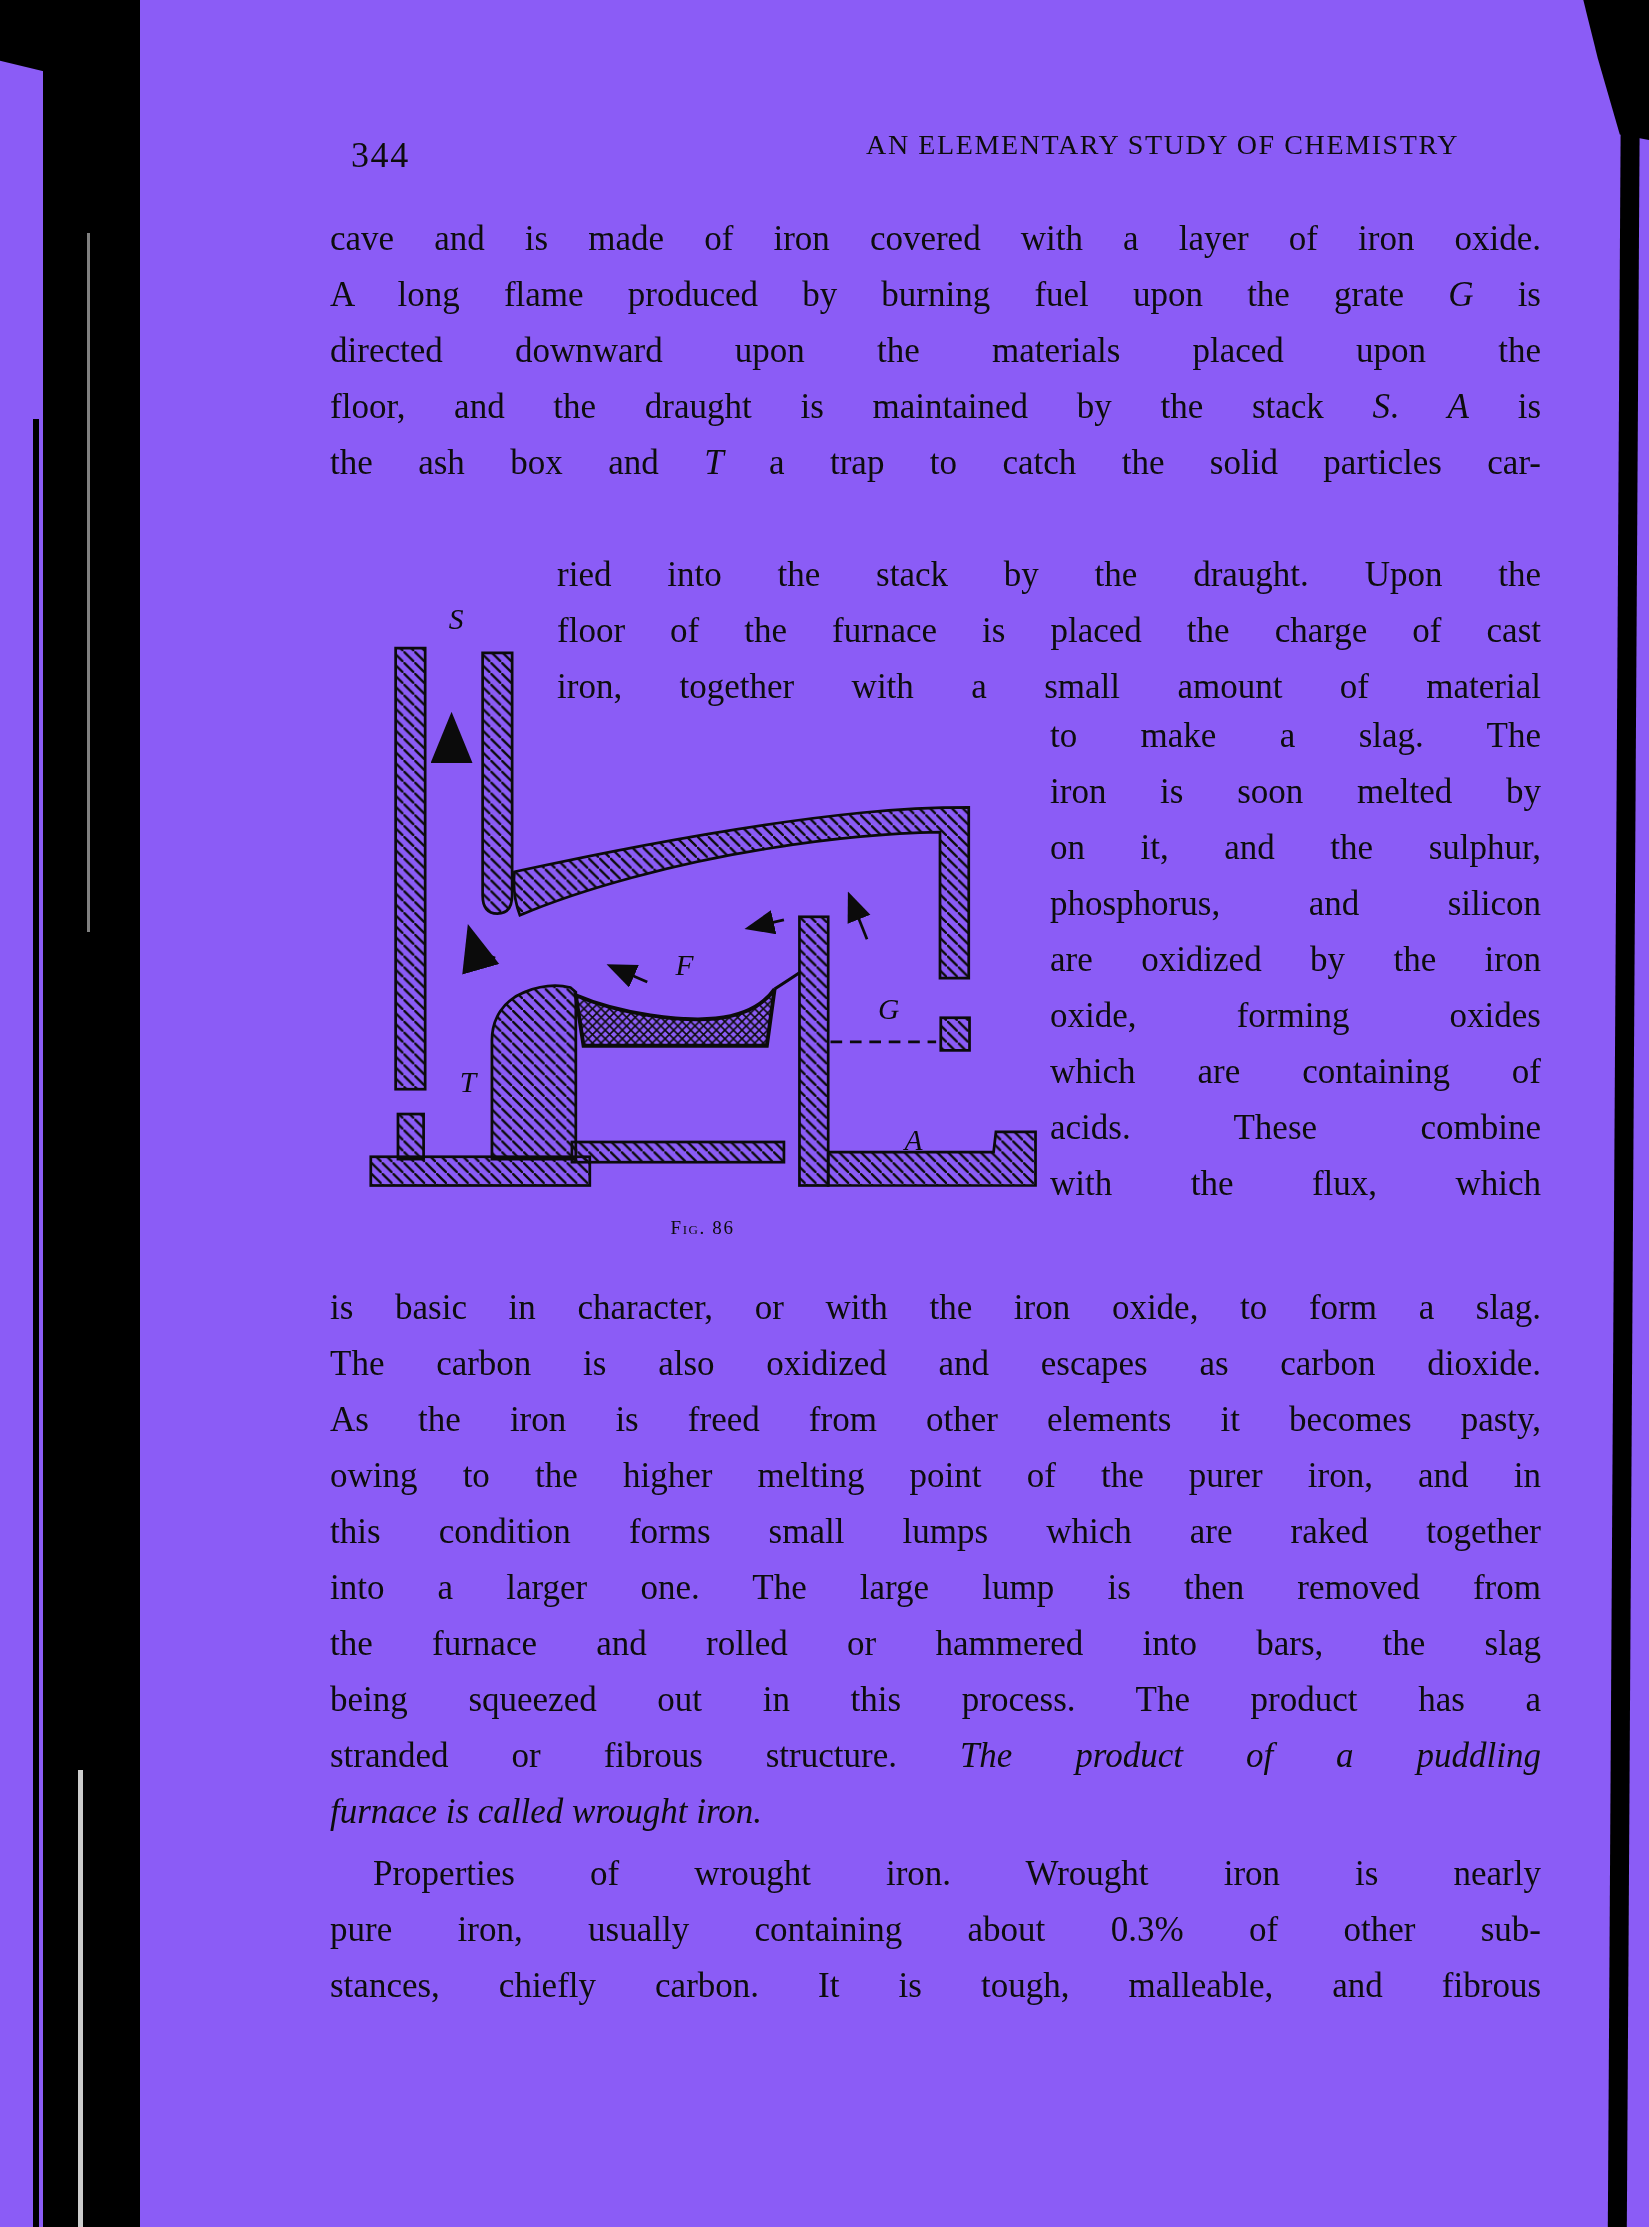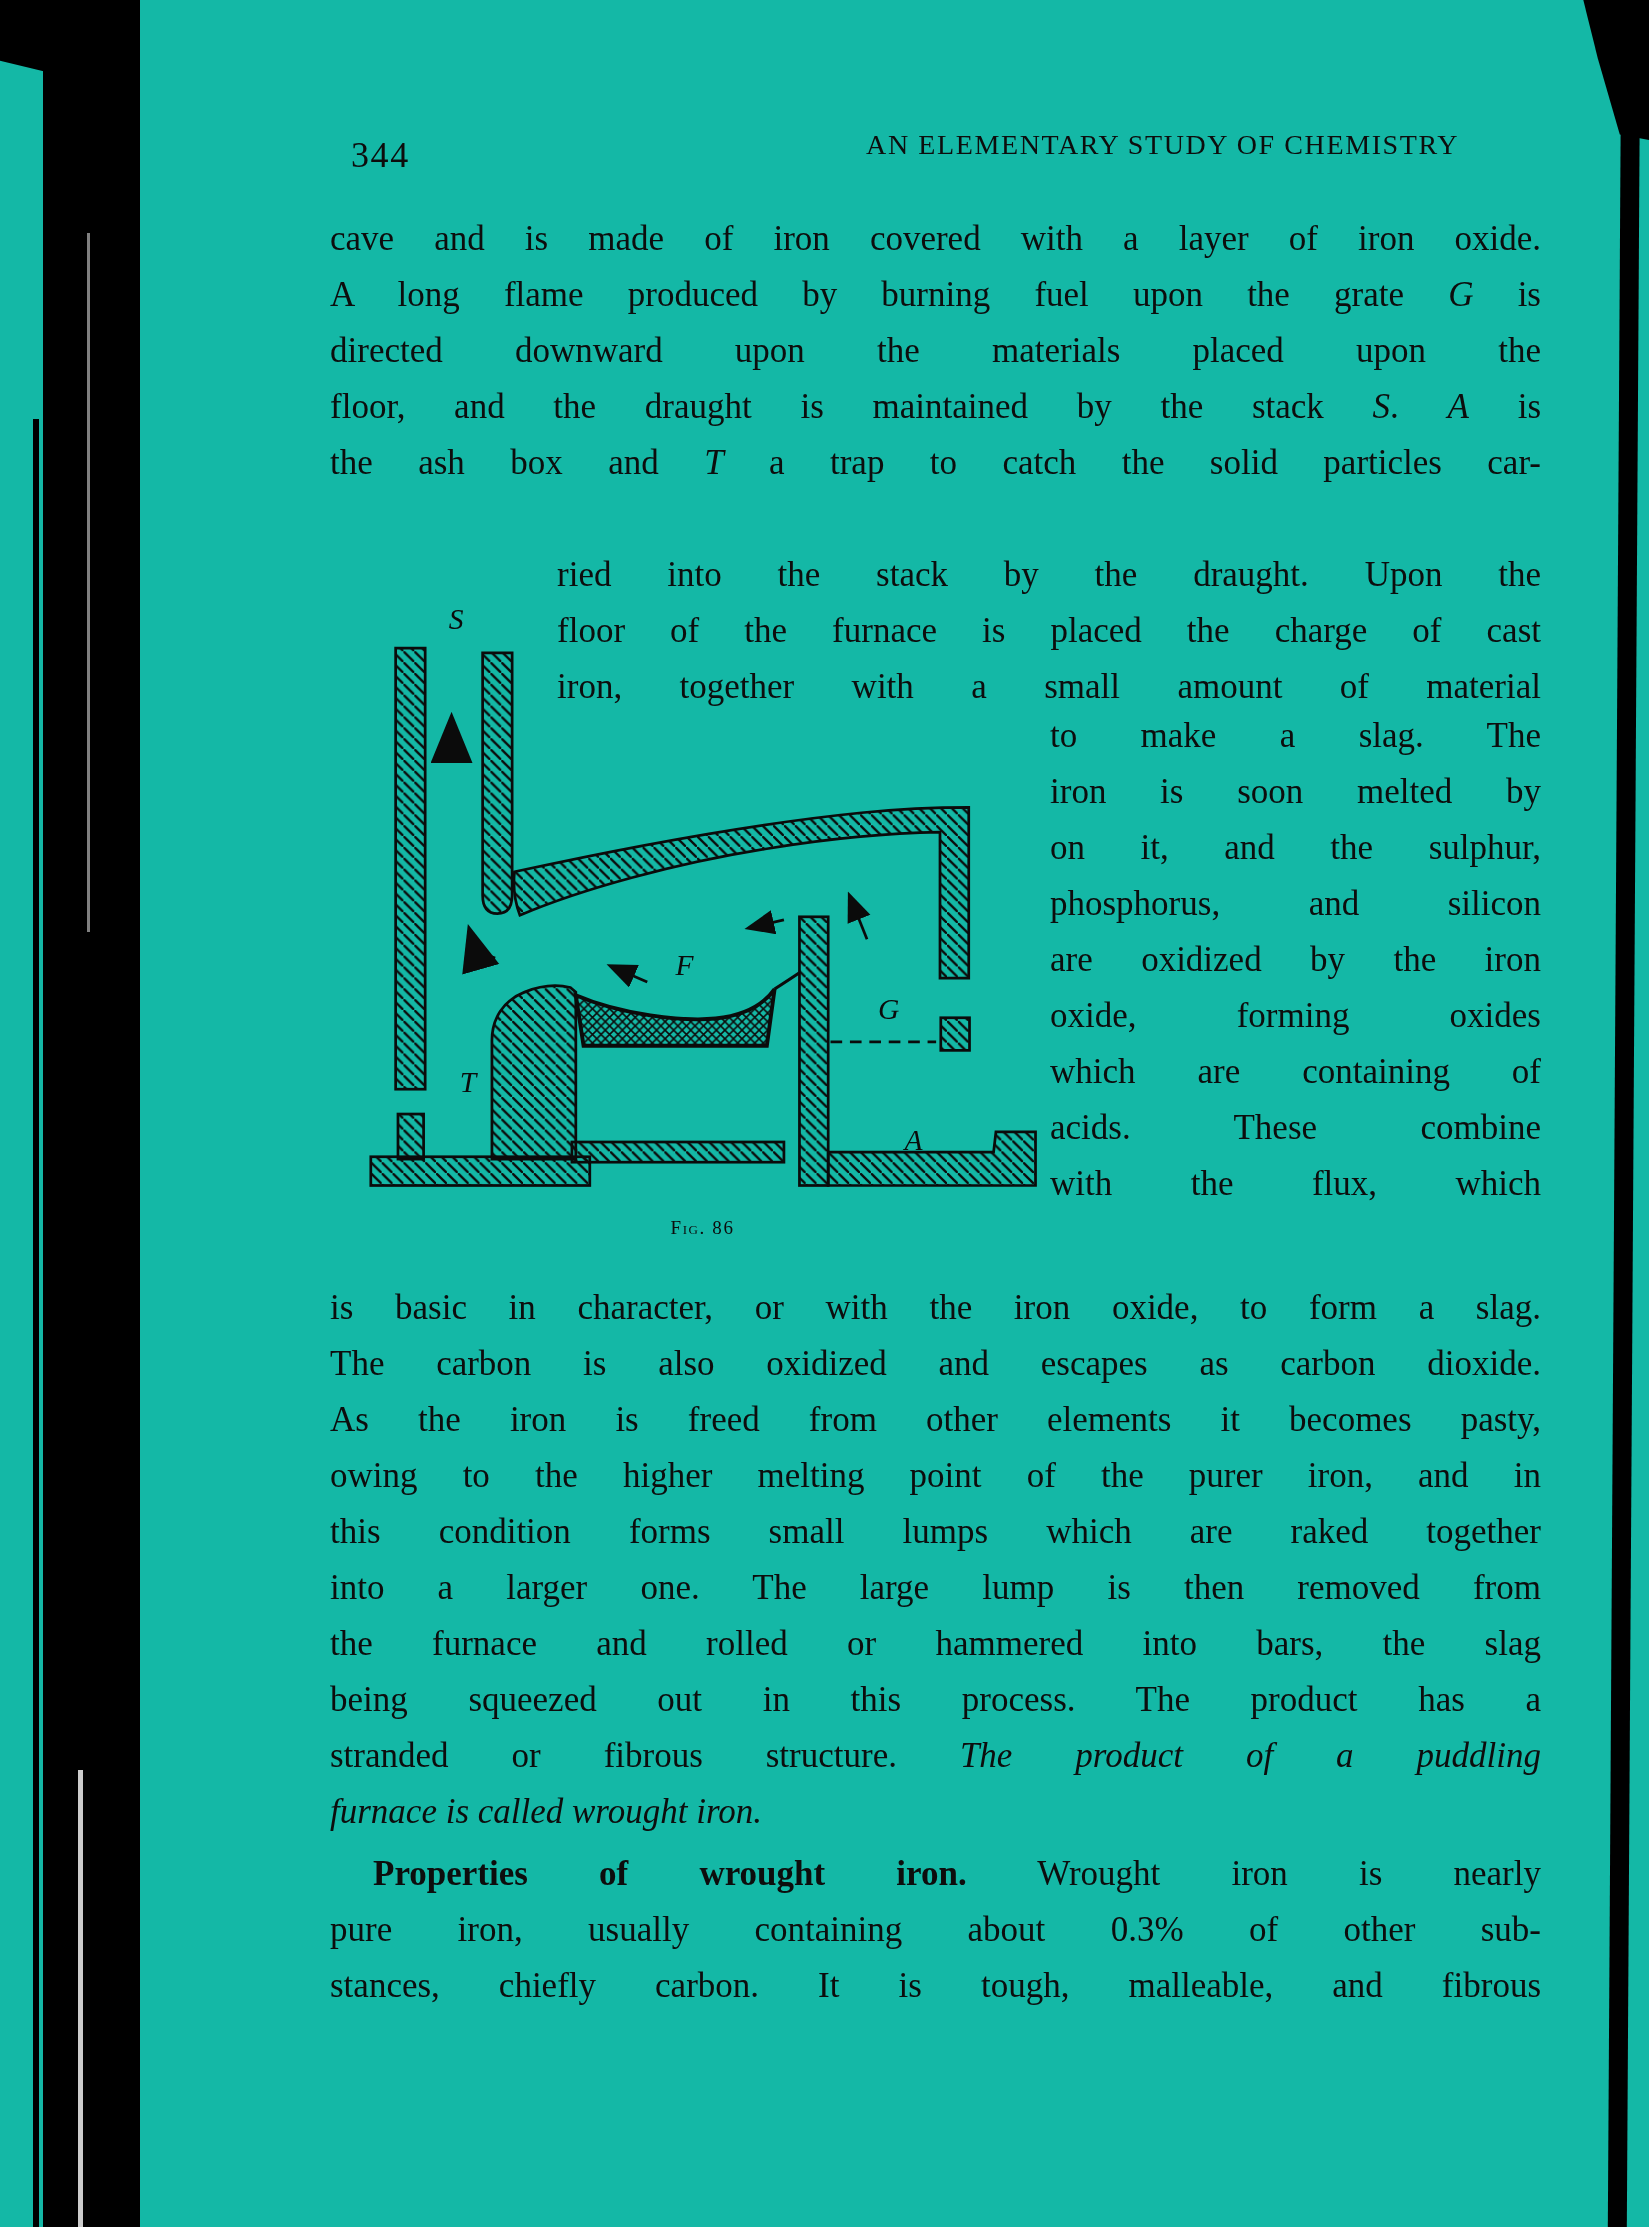--- a/index.html
+++ b/index.html
@@ -1,32 +1,32 @@
 <!DOCTYPE html>
 <html style="font-size:12.4px"><head>
 <meta charset="utf-8">
 <style>
   html,body{margin:0;padding:0;background:#e8e8e8;}
   #page{
-    position:relative;width:1649px;height:2227px;background:#14b8a6;
+    position:relative;width:1649px;height:2227px;background:#8b5cf6;
     font-family:"Liberation Serif","DejaVu Serif",serif;color:#0d0d0d;overflow:hidden;
   }
   
   .band{position:absolute;background:#000;}
   
   #page-number{position:absolute;left:351px;top:134px;font-size:36px;letter-spacing:1.6px;}
   #running-head{position:absolute;left:388px;top:129px;width:1071px;text-align:right;
     font-size:28px;letter-spacing:1.6px;white-space:nowrap;}
   
   .para{position:absolute;font-size:35px;}
   .tline{height:56px;line-height:56px;text-align:justify;text-align-last:justify;
     white-space:nowrap;overflow:visible;}
   .no-just-last .tline:last-child{text-align:right;text-align-last:left;}
   .it{font-style:italic;}
-  .bd{font-weight:bold;}
+  .bd{font-weight:normal;}
   #para-intro      {left:330px;top:211px;width:1211px;}
   #para-wrap-fig   {left:557px;top:547px;width:984px;}
   #para-right-col  {left:1050px;top:708px;width:491px;}
   #para-main       {left:330px;top:1280px;width:1211px;}
   #para-properties {left:330px;top:1846px;width:1211px;}
   #para-properties .tline:first-child{text-indent:43px;}
   
   #figure-caption{position:absolute;left:613px;top:1217px;width:179px;text-align:center;
     font-variant:small-caps;font-size:19px;letter-spacing:1.6px;}
   svg text{font-family:"Liberation Serif","DejaVu Serif",serif;font-style:italic;font-size:38px;fill:#0b0b0b;}

